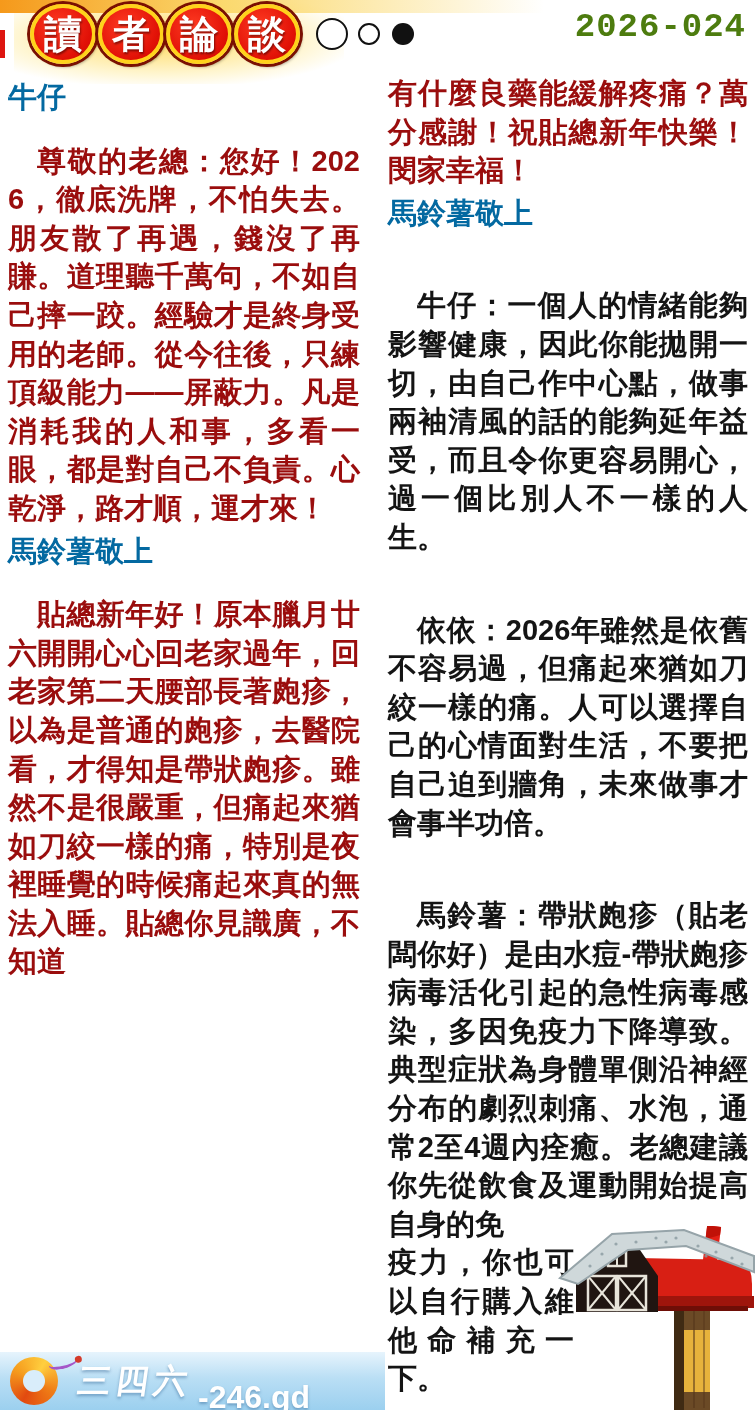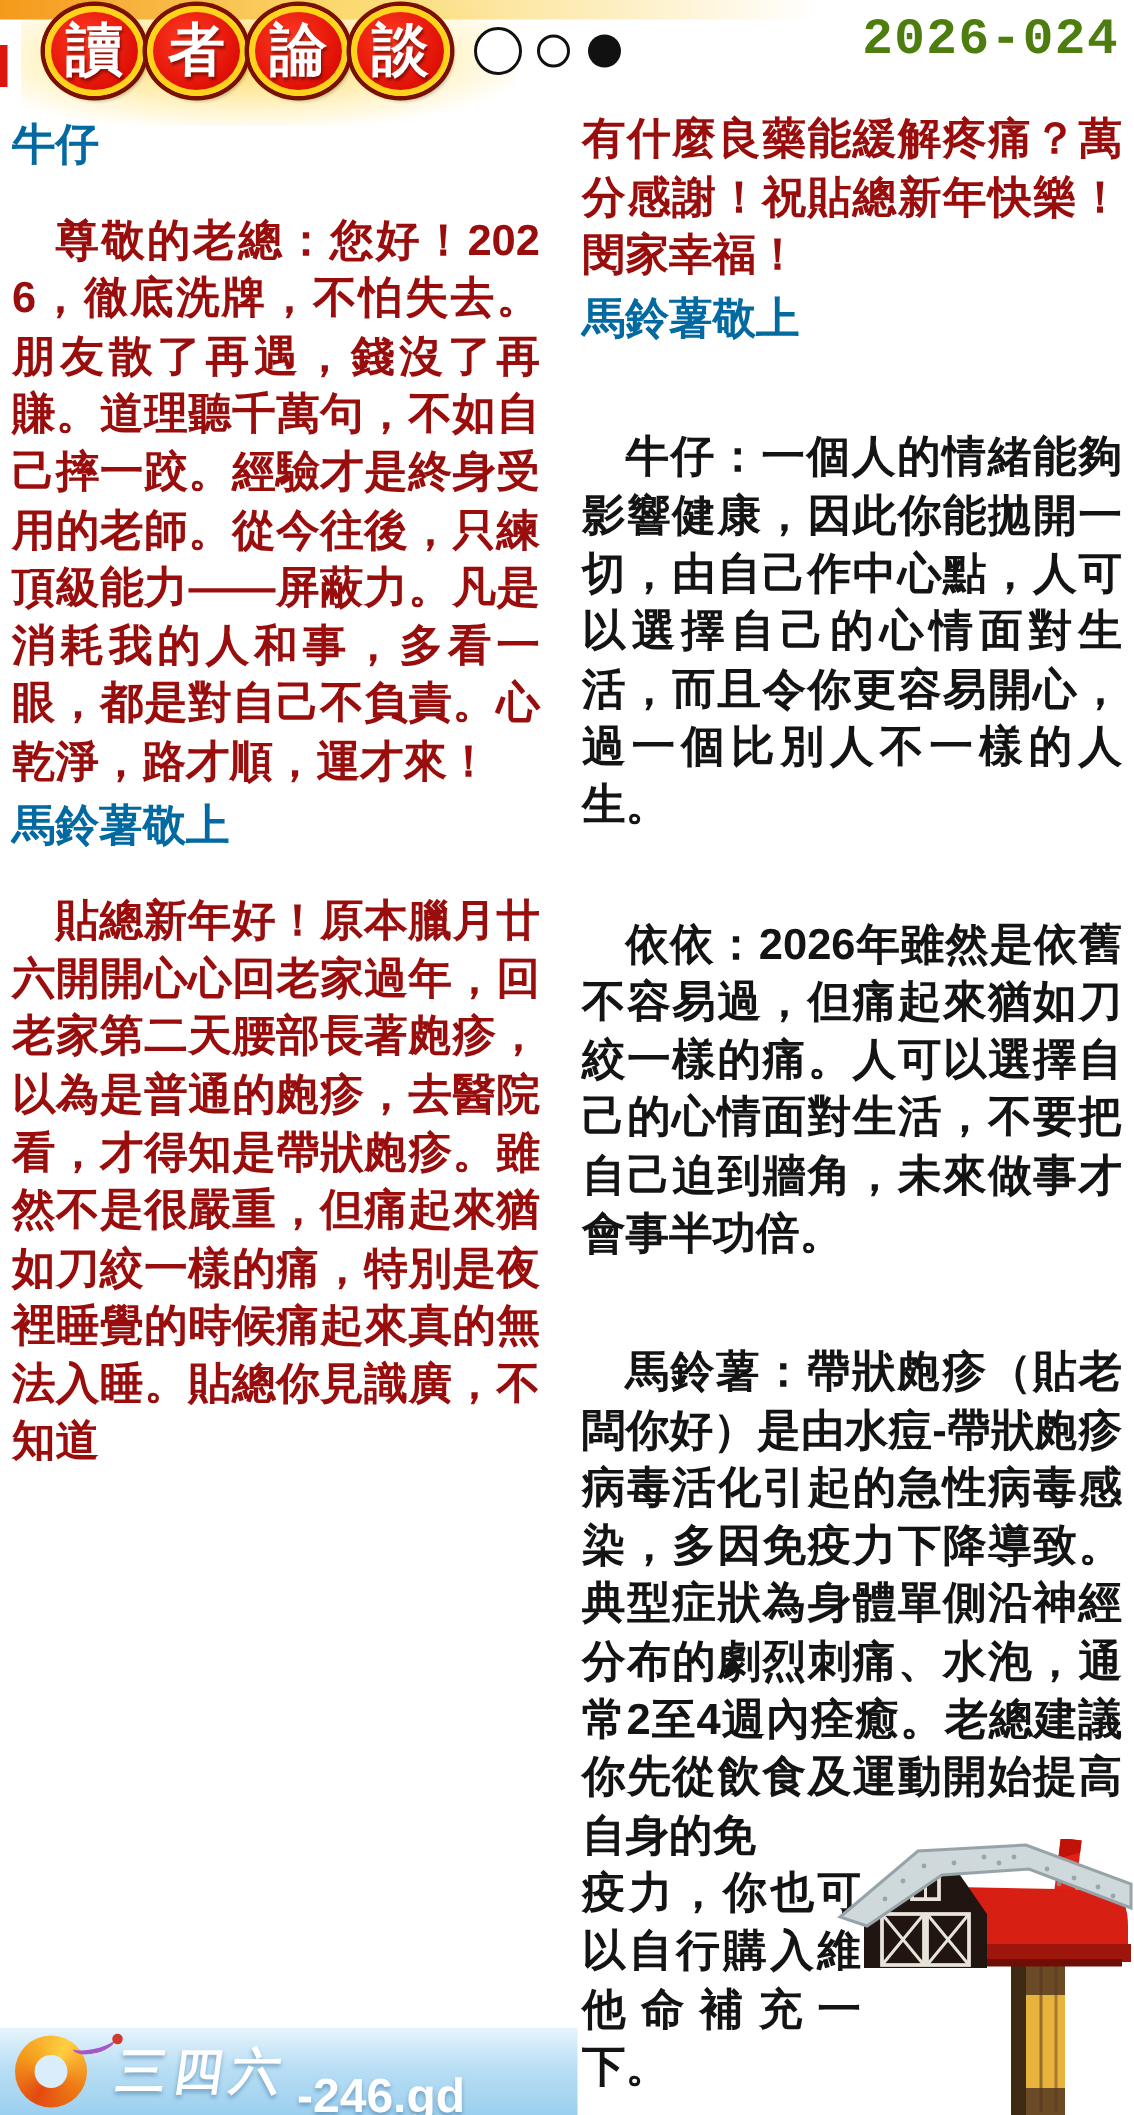--- a/index.html
+++ b/index.html
@@ -122,21 +122,21 @@
     <p class="para red-text gap">尊敬的老總：您好！2026，徹底洗牌，不怕失去。朋友散了再遇，錢沒了再賺。道理聽千萬句，不如自己摔一跤。經驗才是終身受用的老師。從今往後，只練頂級能力——屏蔽力。凡是消耗我的人和事，多看一眼，都是對自己不負責。心乾淨，路才順，運才來！</p>
     <p class="sig">馬鈴薯敬上</p>
 
     <p class="para red-text gap">貼總新年好！原本臘月廿六開開心心回老家過年，回老家第二天腰部長著皰疹，以為是普通的皰疹，去醫院看，才得知是帶狀皰疹。雖然不是很嚴重，但痛起來猶如刀絞一樣的痛，特別是夜裡睡覺的時候痛起來真的無法入睡。貼總你見識廣，不知道</p>
   </div>
 
   <div id="col-right" class="col">
     <p class="para no-indent red-text">有什麼良藥能緩解疼痛？萬分感謝！祝貼總新年快樂！閔家幸福！</p>
     <p class="sig">馬鈴薯敬上</p>
 
-    <p class="para black-text gap-lg">牛仔：一個人的情緒能夠影響健康，因此你能拋開一切，由自己作中心點，人可以選擇自己的心情面對生活，而且令你更容易開心，過一個比別人不一樣的人生。</p>
+    <p class="para black-text gap-lg">牛仔：一個人的情緒能夠影響健康，因此你能拋開一切，由自己作中心點，做事兩袖清風的話的能夠延年益受，而且令你更容易開心，過一個比別人不一樣的人生。</p>
 
     <p class="para black-text gap-lg">依依：2026年雖然是依舊不容易過，但痛起來猶如刀絞一樣的痛。人可以選擇自己的心情面對生活，不要把自己迫到牆角，未來做事才會事半功倍。</p>
 
     <p class="para black-text gap-lg">馬鈴薯：帶狀皰疹（貼老闆你好）是由水痘-帶狀皰疹病毒活化引起的急性病毒感染，多因免疫力下降導致。典型症狀為身體單側沿神經分布的劇烈刺痛、水泡，通常2至4週內痊癒。老總建議你先從飲食及運動開始提高自身的免</p>
     <p class="para no-indent black-text narrow-wrap">疫力，你也可以自行購入維他命補充一下。</p>
   </div>
 
   <svg class="mailbox" viewBox="0 0 200 184" aria-hidden="true">
 
     <rect x="118" y="76" width="36" height="108" fill="#6b4a26"></rect>

